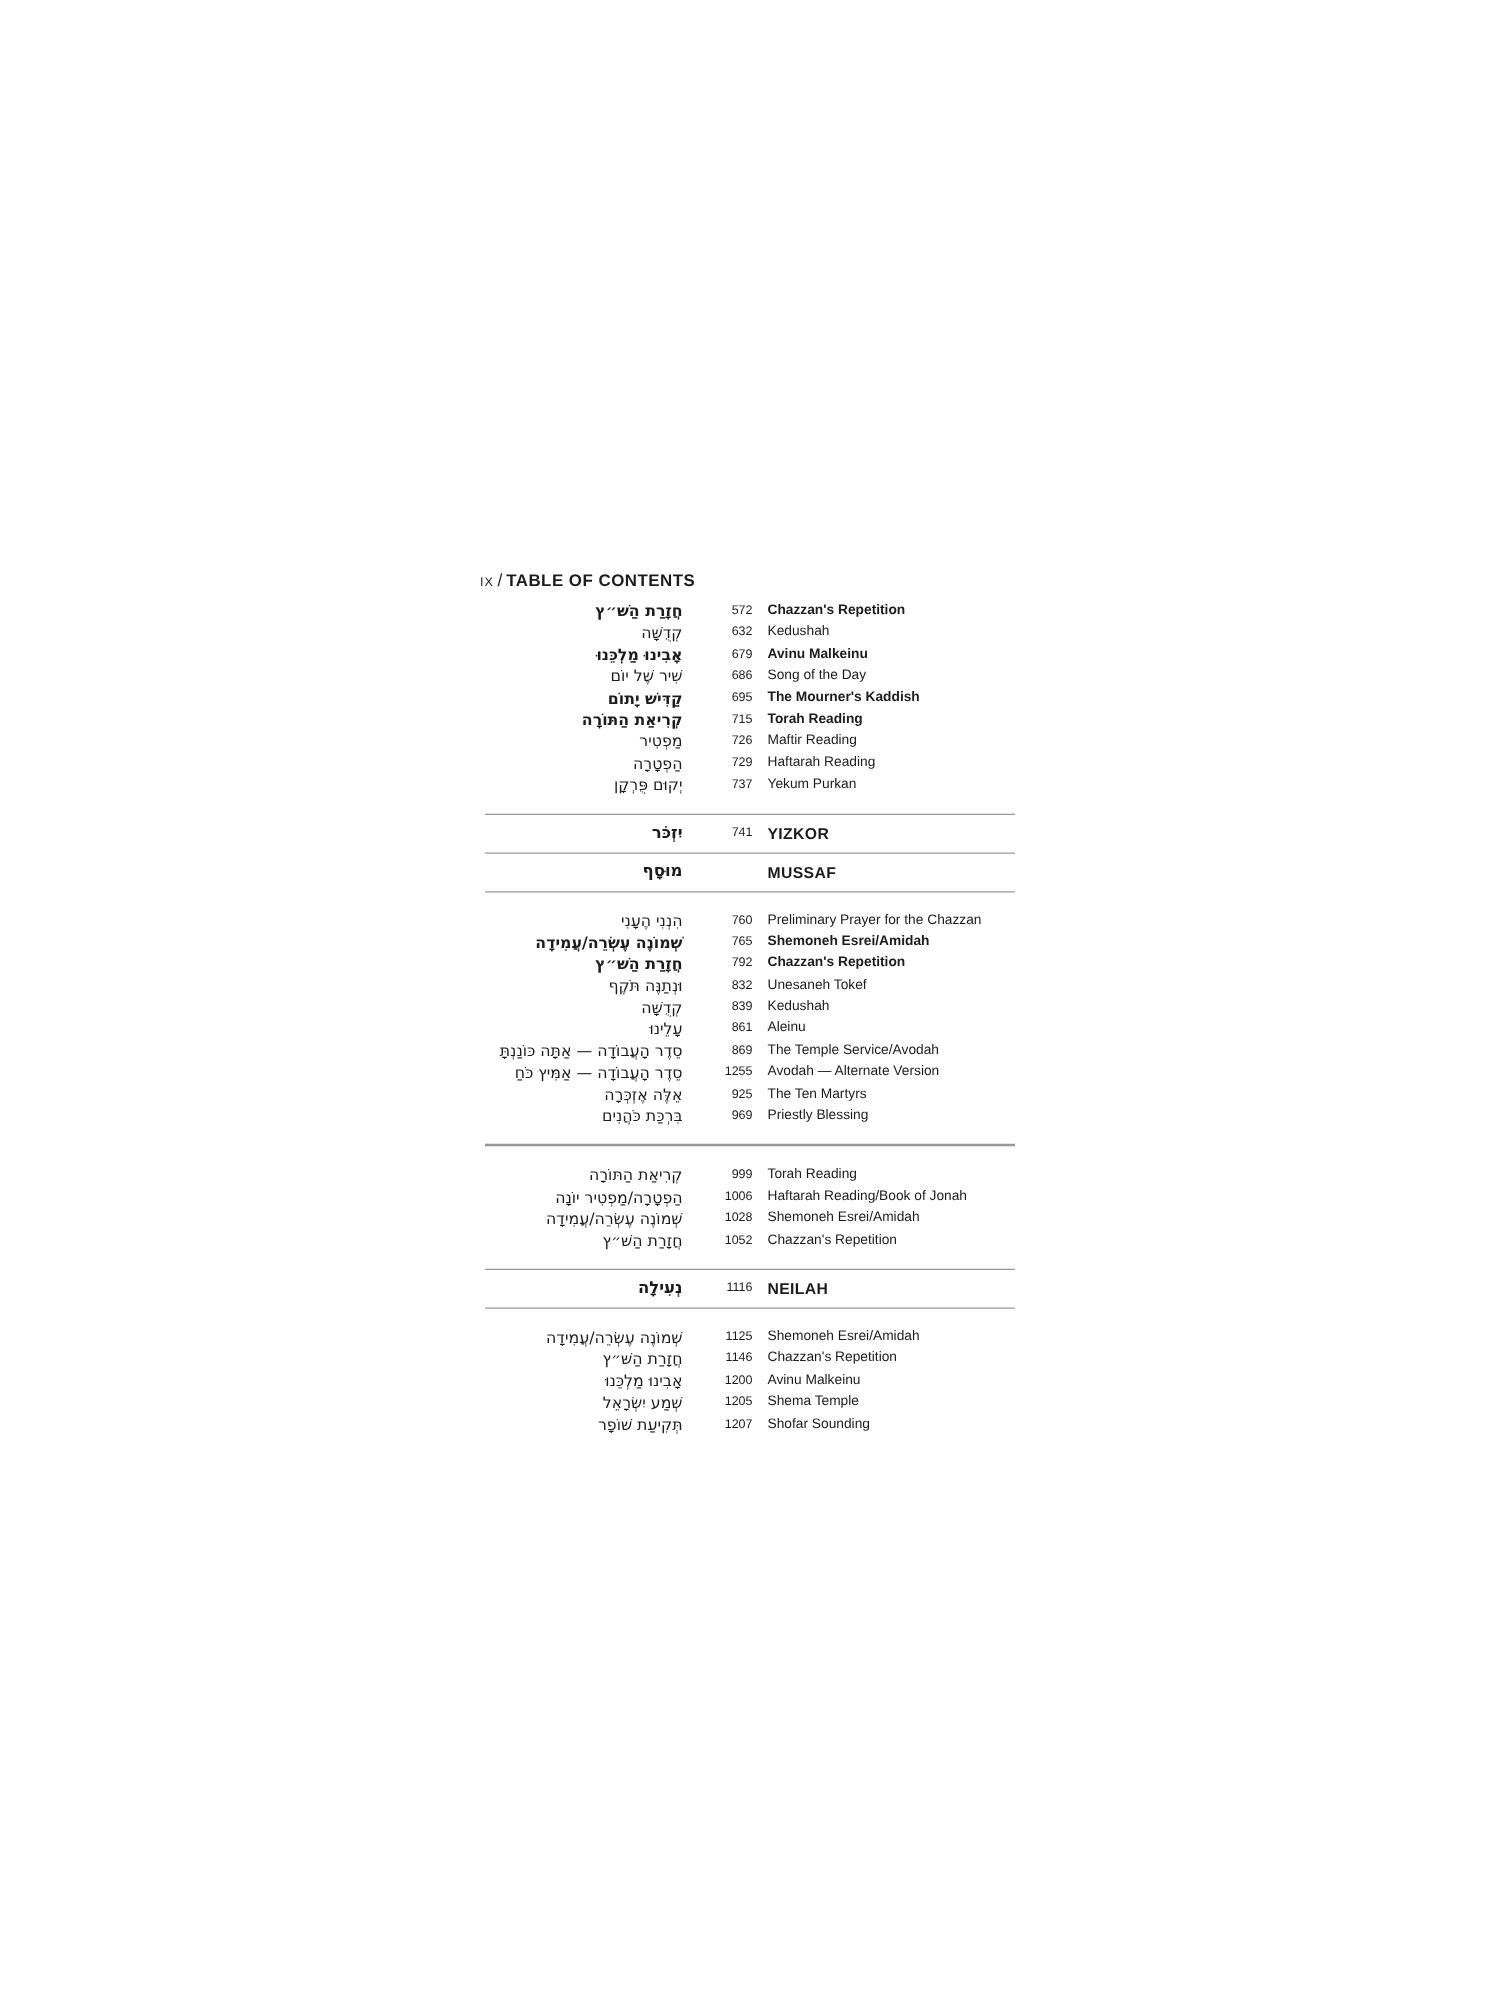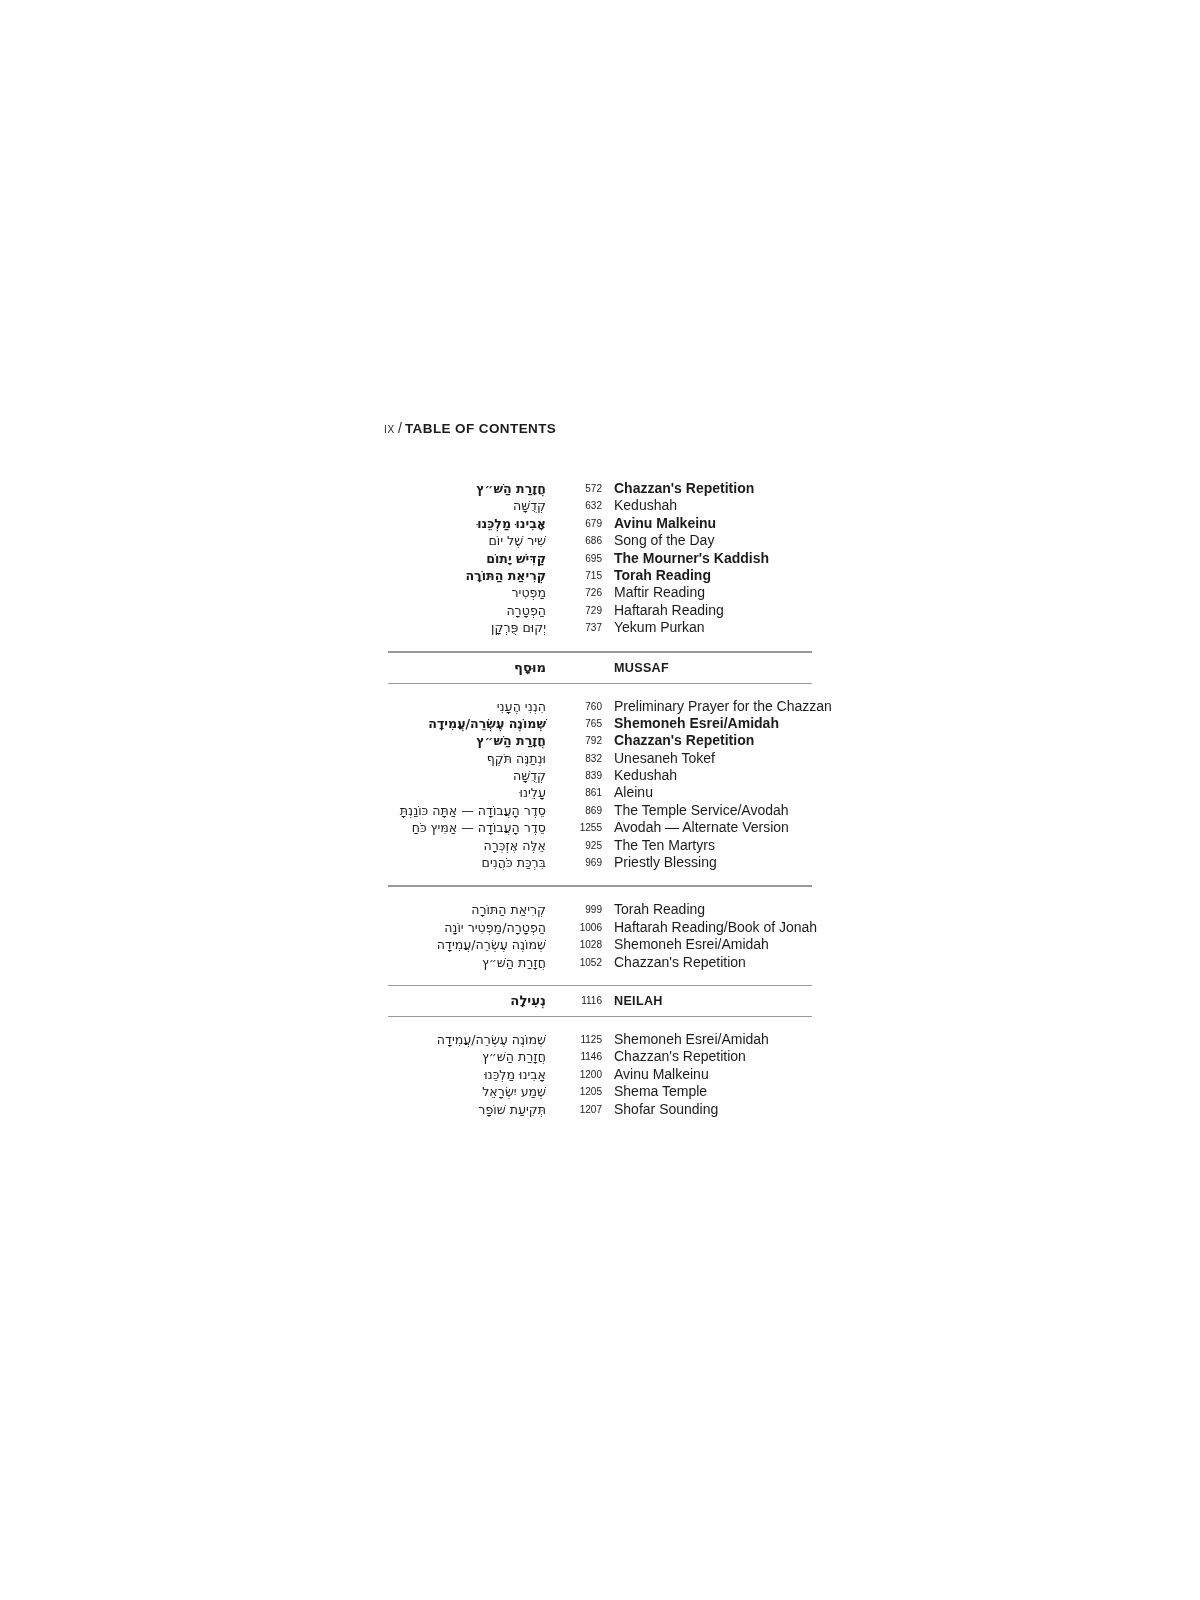--- a/index.html
+++ b/index.html
@@ -13,21 +13,21 @@
     position: relative;
     font-family: "Liberation Sans", sans-serif;
     color: #1c1c1c;
     overflow: hidden;
   }
 
   
   .page-header {
     position: absolute;
     left: 384px;
-    top: 420px;
+    top: 456px;
     white-space: nowrap;
     line-height: 16px;
   }
   .folio {
     font-size: 10px;
     letter-spacing: 0.8px;
     font-weight: 400;
   }
   .head-sep {
     font-size: 14px;
@@ -70,21 +70,21 @@
     font-family: "DejaVu Sans", sans-serif;
     font-size: 12.6px;
     line-height: 17.4px;
   }
   .num {
     text-align: right;
     font-size: 10px;
     font-weight: 400;
   }
   .eng {
-    font-size: 14px;
+    font-size: 11px;
     text-align: left;
   }
   .row.bold .eng { font-weight: 700; }
   .row.bold .heb-text { font-weight: 700; }
 
   
   .rule {
     border-top: 1px solid #999;
     height: 0;
   }
@@ -179,20 +179,27 @@
       </div>
       <div class="row">
         <div class="heb-cell">
           <span class="heb-text" dir="rtl">יְקוּם פֻּרְקָן</span>
         </div>
         <span class="num">737</span>
         <span class="eng">Yekum Purkan</span>
       </div>
     </div>
     <div class="rule"></div>
+    <div class="section-row">
+      <div class="heb-cell">
+        <span class="heb-text" dir="rtl">יִזְכֹּר</span>
+      </div>
+      <span class="num">741</span>
+      <span class="eng">YIZKOR</span>
+    </div>
     <div class="rule"></div>
     <div class="section-row">
       <div class="heb-cell">
         <span class="heb-text" dir="rtl">מוּסָף</span>
       </div>
       <span class="num"></span>
       <span class="eng">MUSSAF</span>
     </div>
     <div class="rule"></div>
     <div class="entries">

